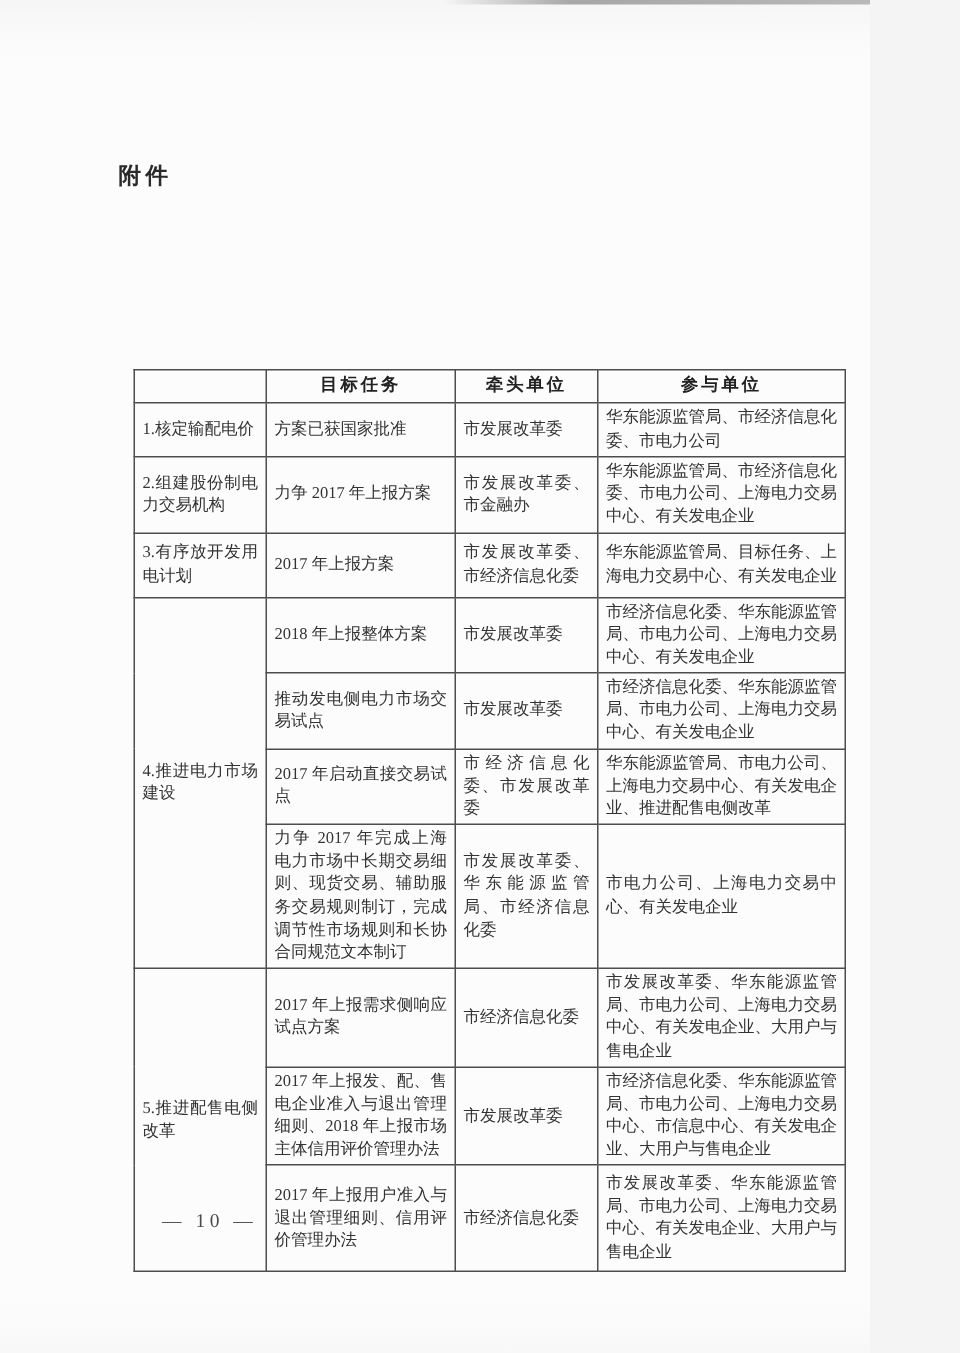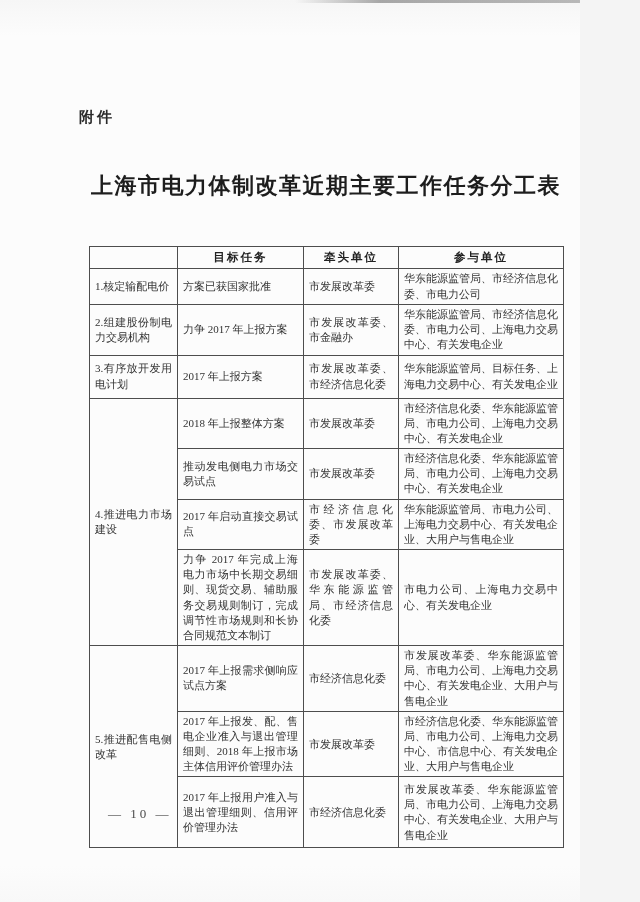--- a/index.html
+++ b/index.html
@@ -96,21 +96,20 @@
 </style>
 </head>
 <body>
 
 <div class="page">
 
   <div class="scan-artifact"></div>
 
   <div class="attachment-label">附件</div>
 
-  <h1 class="doc-title">上海市电力体制改革近期主要工作任务分工表</h1>
 
   <table class="task-table">
     <colgroup>
       <col class="c0">
         <col class="c1">
         <col class="c2">
         <col class="c3">
     </colgroup>
     <tbody>
       <tr class="h-head">
@@ -148,21 +147,21 @@
         <td>市经济信息化委、华东能源监管局、市电力公司、上海电力交易中心、有关发电企业</td>
       </tr>
       <tr class="h-r4b">
         <td>推动发电侧电力市场交易试点</td>
         <td>市发展改革委</td>
         <td>市经济信息化委、华东能源监管局、市电力公司、上海电力交易中心、有关发电企业</td>
       </tr>
       <tr class="h-r4c">
         <td>2017 年启动直接交易试点</td>
         <td>市经济信息化委、市发展改革委</td>
-        <td>华东能源监管局、市电力公司、上海电力交易中心、有关发电企业、大用户与售电企业</td>
+        <td>华东能源监管局、市电力公司、上海电力交易中心、有关发电企业、推进配售电侧改革</td>
       </tr>
       <tr class="h-r4d">
         <td>力争 2017 年完成上海电力市场中长期交易细则、现货交易、辅助服务交易规则制订，完成调节性市场规则和长协合同规范文本制订</td>
         <td>市发展改革委、华东能源监管局、市经济信息化委</td>
         <td>市电力公司、上海电力交易中心、有关发电企业</td>
       </tr>
 
       <tr class="h-r5a">
         <td rowspan="3">5.推进配售电侧改革</td>
         <td>2017 年上报需求侧响应试点方案</td>

